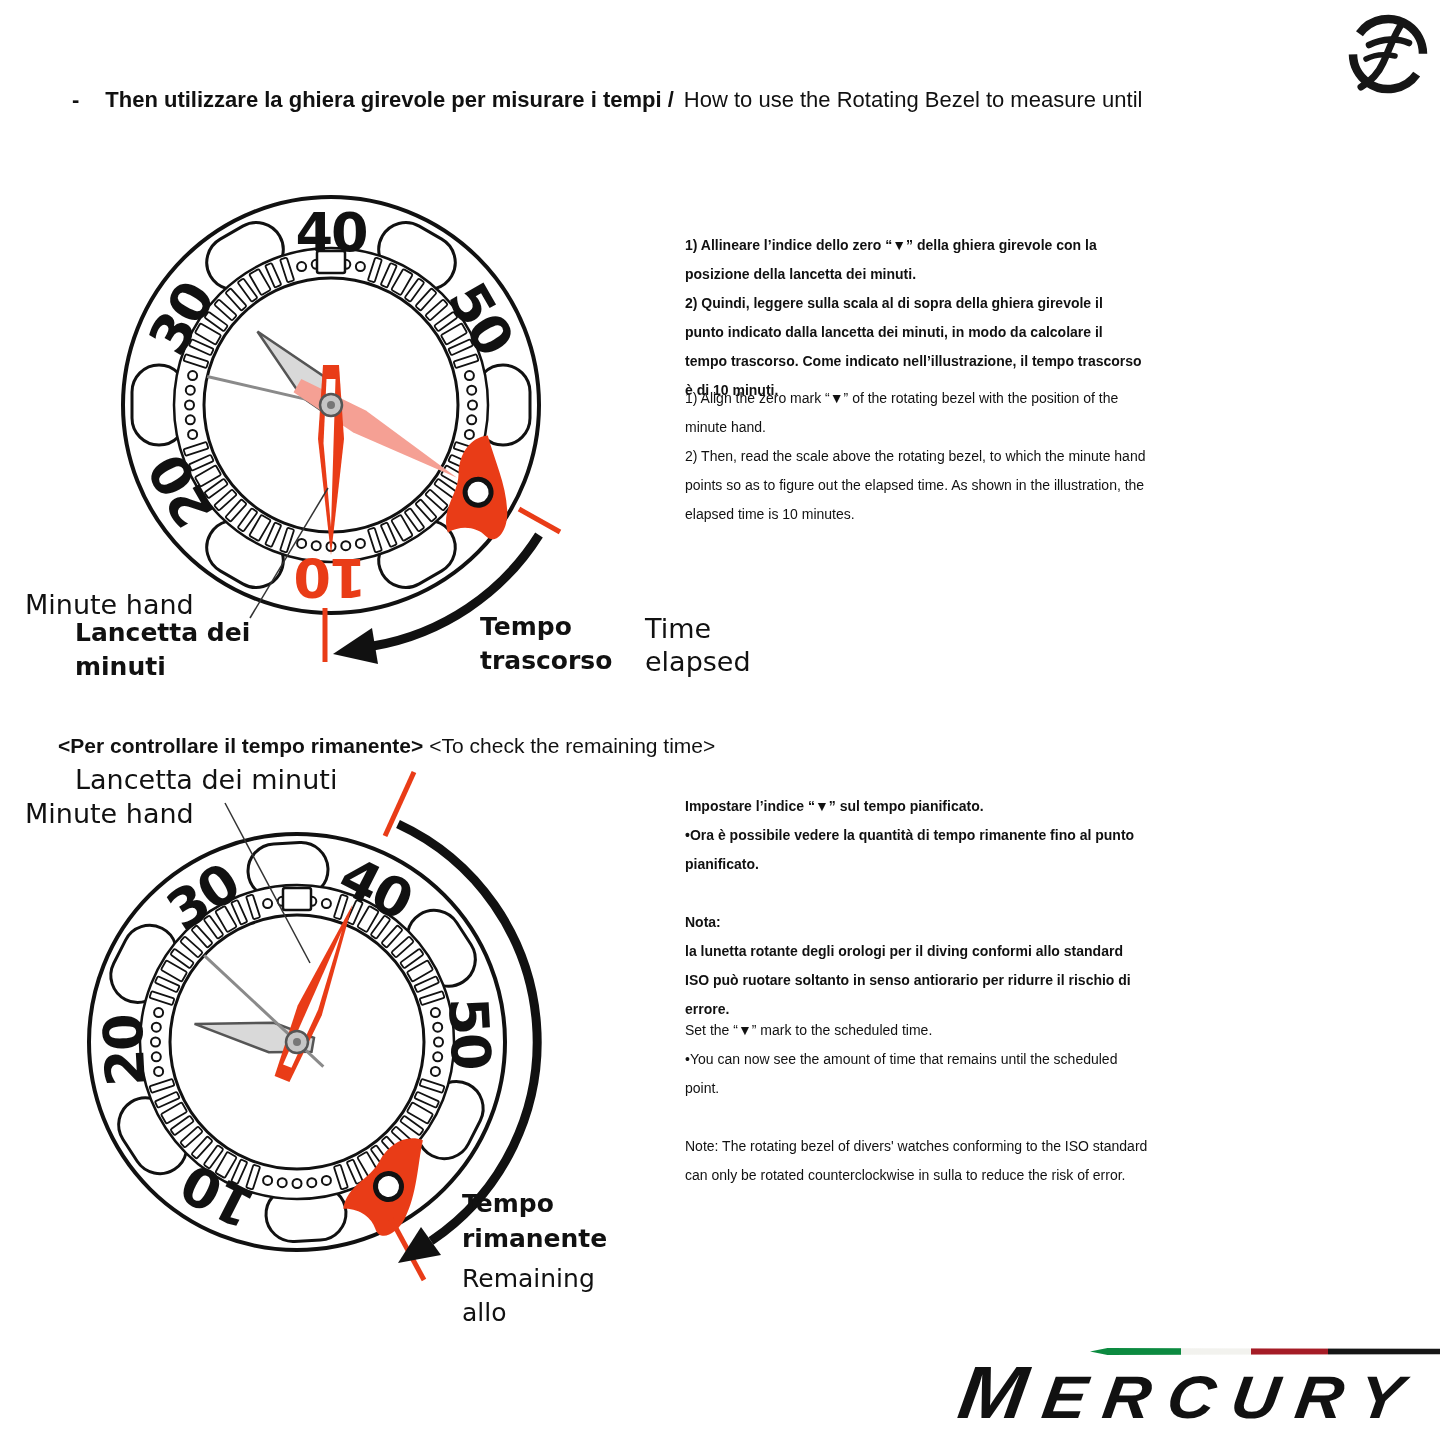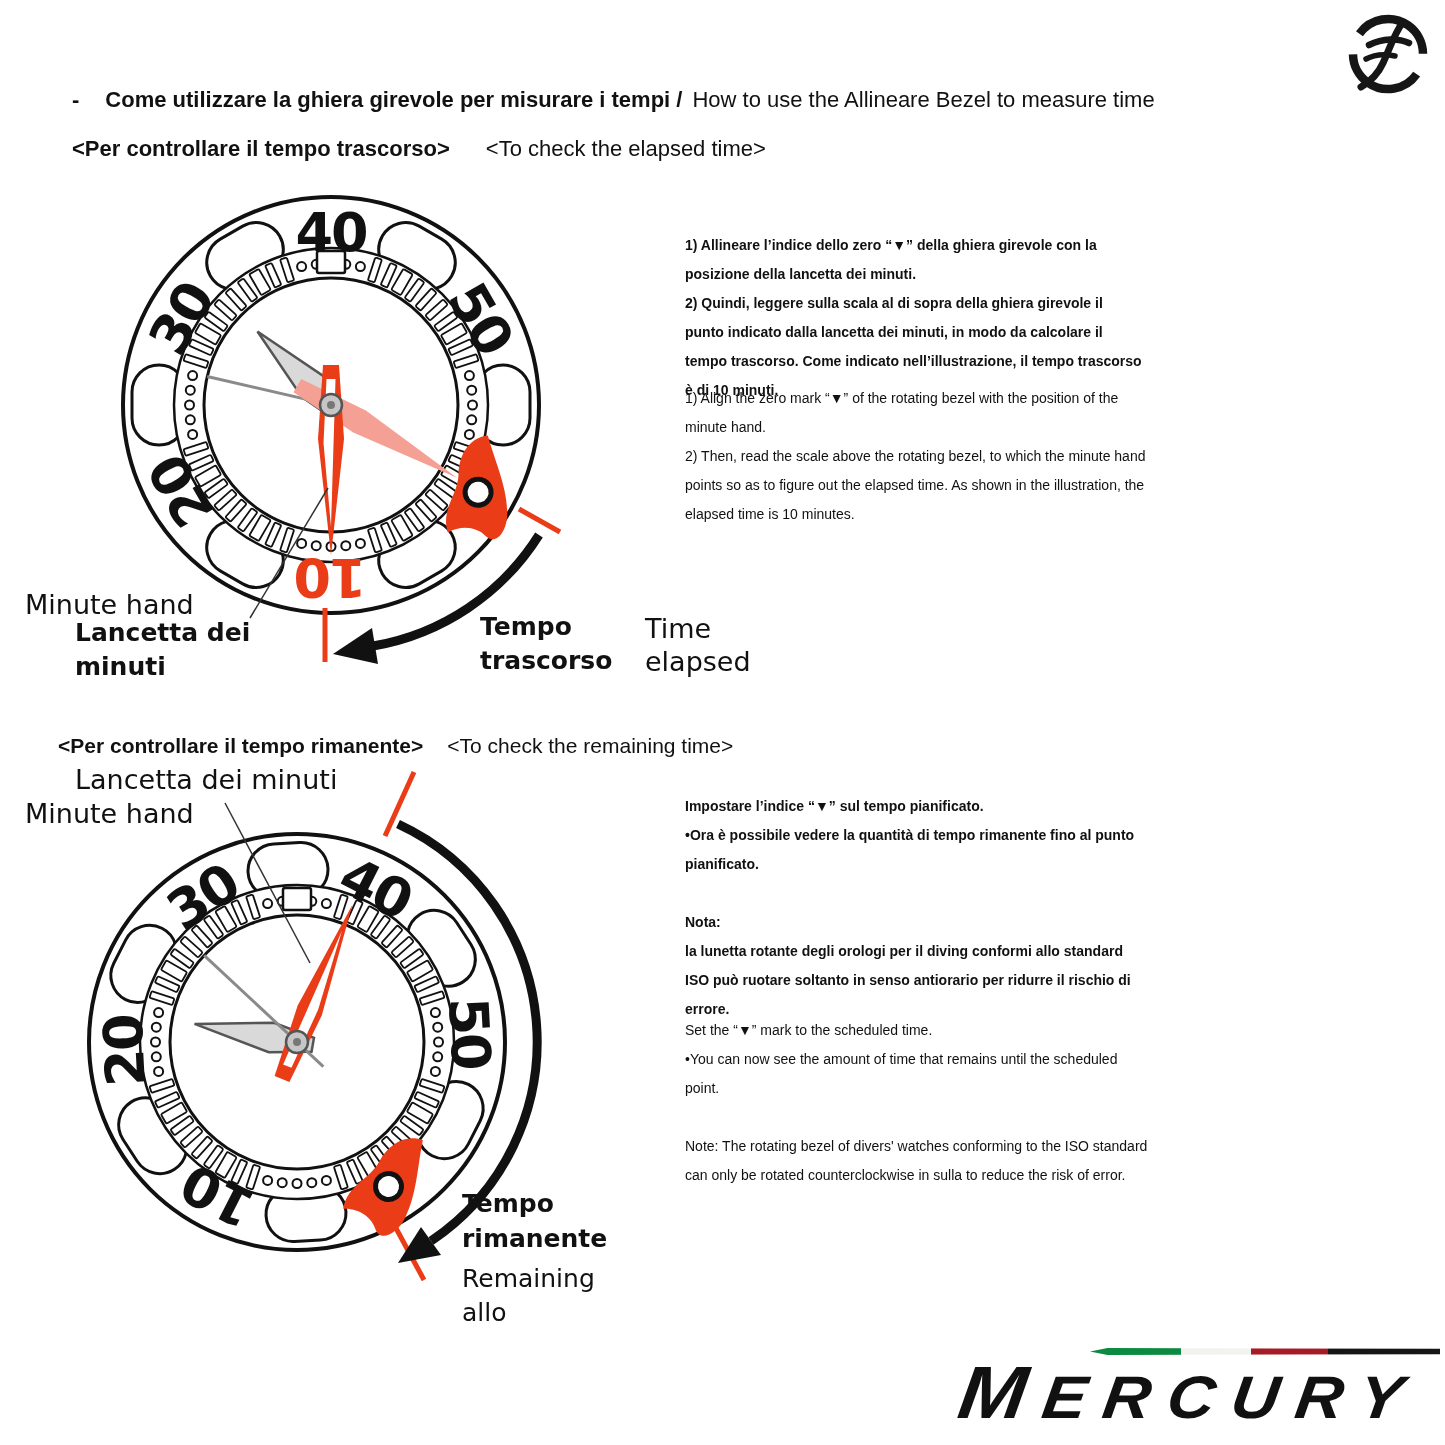--- a/index.html
+++ b/index.html
@@ -31,21 +31,21 @@
   .pointer{stroke:#333;stroke-width:1.5;}
   .redtick{stroke:#e93c17;stroke-width:5;}
   .arrow{fill:none;stroke:#111;stroke-width:9;}
   .arrowhead{fill:#111;}
 
   
   .title-row{display:flex;gap:10px;font-size:22px;align-items:baseline;}
   .title-row .dash{margin-right:16px;}
   .b{font-weight:bold;}
   .heading{display:flex;gap:36px;font-size:22px;align-items:baseline;}
-  .heading2{display:flex;gap:24px;font-size:21px;align-items:baseline;}
+  .heading2{display:flex;gap:6px;font-size:21px;align-items:baseline;}
   .body{font-size:14px;line-height:29px;white-space:pre;}
   .label{font-family:"DejaVu Sans",sans-serif;font-size:25px;white-space:pre-line;line-height:34px;}
   .label.small{font-size:27px;line-height:33px;}
 
   
   .mercury{position:absolute;}
   .flagbar{position:absolute;left:138px;top:6px;width:350px;height:7px;
            background:linear-gradient(90deg,#0c8a40 0%,#0c8a40 26%,#f2f2ee 26%,#f2f2ee 46%,
                        #a51c26 46%,#a51c26 68%,#161616 68%,#161616 100%);
            clip-path:polygon(0 50%,5% 0,100% 12%,100% 88%,5% 100%);}
@@ -276,28 +276,24 @@
 
   <svg class="abs" style="left:1340px;top:4px" width="96" height="96" viewBox="0 0 96 96">
     <circle cx="48" cy="50" r="35" fill="none" stroke="#161616" stroke-width="8.5" stroke-dasharray="88 22" transform="rotate(35 48 50)"></circle>
     <path d="M 63 18 C 54 30 50 44 43 59 C 39 68 31 77 21 83" fill="none" stroke="#161616" stroke-width="7" stroke-linecap="round"></path>
     <path d="M 29 41 C 43 34 58 34 69 39" fill="none" stroke="#161616" stroke-width="6.5" stroke-linecap="round"></path>
     <path d="M 26 55 C 35 50 46 50 55 52" fill="none" stroke="#161616" stroke-width="5.5" stroke-linecap="round"></path>
   </svg>
 
   <div class="abs title-row" style="left:72px;top:87px">
     <span class="dash b">-</span>
-    <span class="b">Come utilizzare la ghiera girevole per misurare i tempi /</span>
-    <span>How to use the Allineare Bezel to measure time</span>
+    <span class="b">Then utilizzare la ghiera girevole per misurare i tempi /</span>
+    <span>How to use the Rotating Bezel to measure until</span>
   </div>
 
-  <div class="abs heading" style="left:72px;top:136px">
-    <span class="b">&lt;Per controllare il tempo trascorso&gt;</span>
-    <span>&lt;To check the elapsed time&gt;</span>
-  </div>
 
   <div class="abs body b" style="left:685px;top:231px">1) Allineare l’indice dello zero “▼” della ghiera girevole con la
 posizione della lancetta dei minuti.
 2) Quindi, leggere sulla scala al di sopra della ghiera girevole il
 punto indicato dalla lancetta dei minuti, in modo da calcolare il
 tempo trascorso. Come indicato nell’illustrazione, il tempo trascorso
 è di 10 minuti.</div>
   <div class="abs body" style="left:685px;top:384px">1) Align the zero mark “▼” of the rotating bezel with the position of the
 minute hand.
 2) Then, read the scale above the rotating bezel, to which the minute hand

